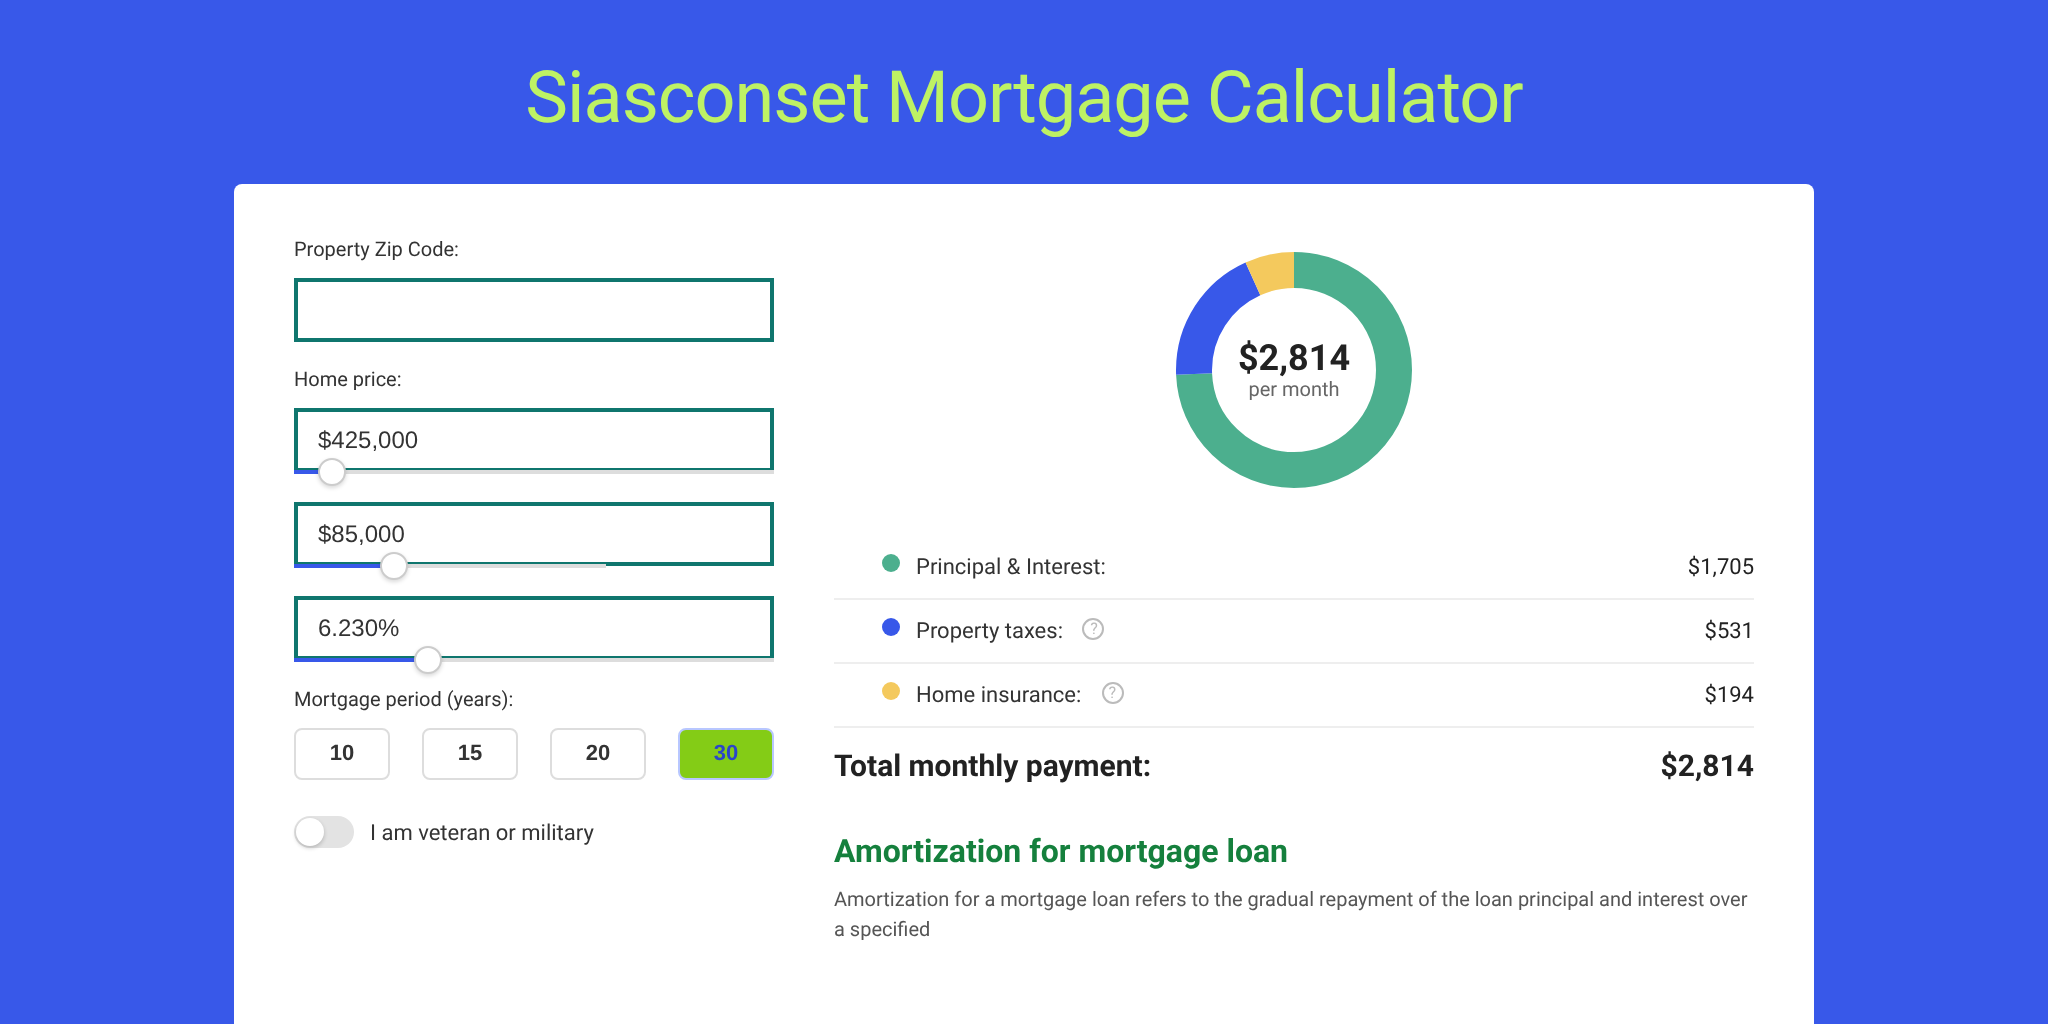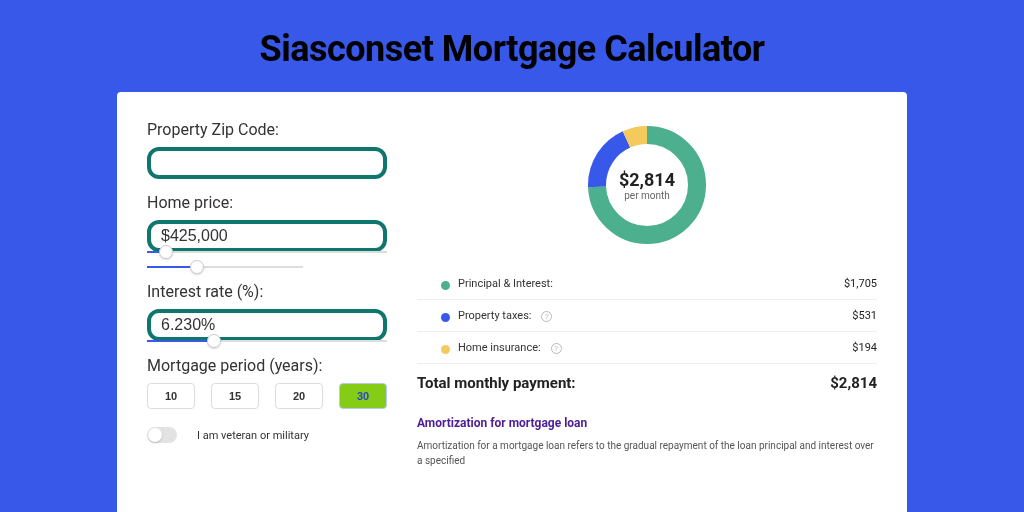--- a/index.html
+++ b/index.html
@@ -5,52 +5,52 @@
   * { box-sizing: border-box; margin: 0; padding: 0; }
   body {
     font-family: -apple-system, BlinkMacSystemFont, "Segoe UI", Roboto, Arial, sans-serif;
     background: #3858e9;
     width: 1024px;
     height: 512px;
     overflow: hidden;
     position: relative;
   }
   .page-title {
-    color: #000000;
+    color: #bef264;
     font-size: 36px;
-    font-weight: 700;
+    font-weight: 400;
     text-align: center;
     padding: 28px 0 22px;
     letter-spacing: -0.5px;
   }
   .card {
     background: #fff;
     margin: 0 auto;
     width: 790px;
     border-radius: 4px 4px 0 0;
     padding: 28px 30px 0;
     display: flex;
     gap: 30px;
     height: 420px;
   }
   .left { width: 240px; flex-shrink: 0; }
   .right { flex: 1; min-width: 0; }
   .field-label {
-    font-size: 16px;
+    font-size: 10px;
     color: #333;
     margin-bottom: 8px;
     display: block;
   }
   .text-input {
     width: 100%;
     height: 32px;
-    border: 4px solid #0f766e;
-    border-radius: 12px;
+    border: 2px solid #0f766e;
+    border-radius: 0;
     padding: 0 10px;
-    font-size: 16px;
+    font-size: 12px;
     color: #333;
   }
   .field-group { margin-bottom: 14px; }
   .slider-track {
     position: relative;
     height: 2px;
     background: #ddd;
     margin-top: -1px;
   }
   .slider-fill {
@@ -83,21 +83,21 @@
     font-size: 11px;
     font-weight: 600;
     color: #333;
     cursor: pointer;
   }
   .period-btn.active {
     background: #84cc16;
     border-color: #b8c7ff;
     color: #2a46c9;
   }
-  .toggle-row { display: flex; align-items: center; gap: 20px; margin-top: 18px; }
+  .toggle-row { display: flex; align-items: center; gap: 8px; margin-top: 18px; }
   .toggle {
     width: 30px; height: 16px;
     background: #e3e3e3;
     border-radius: 8px;
     position: relative;
   }
   .toggle::after {
     content: "";
     position: absolute;
     left: 1px; top: 1px;
@@ -131,21 +131,21 @@
   .donut-sub { font-size: 10px; color: #666; }
   .legend-row {
     display: flex;
     align-items: center;
     justify-content: space-between;
     padding: 9px 0;
     border-top: 1px solid #eee;
     font-size: 11px;
   }
   .legend-row:first-of-type { border-top: none; }
-  .legend-left { display: flex; align-items: flex-end; gap: 8px; color: #333; padding-left: 24px; }
+  .legend-left { display: flex; align-items: flex-start; gap: 8px; color: #333; padding-left: 24px; }
   .legend-dot { width: 9px; height: 9px; border-radius: 50%; }
   .legend-val { color: #222; font-weight: 400; }
   .total-row {
     display: flex;
     justify-content: space-between;
     padding: 10px 0 14px;
     border-top: 1px solid #eee;
     font-size: 15px;
     font-weight: 700;
     color: #222;
@@ -155,23 +155,23 @@
     border: 1px solid #bbb;
     border-radius: 50%;
     display: inline-flex;
     align-items: center;
     justify-content: center;
     font-size: 8px;
     color: #bbb;
     margin-left: 2px;
   }
   .amort-title {
-    font-size: 12px;
+    font-size: 16px;
     font-weight: 700;
-    color: #4c1d95;
+    color: #15803d;
     margin: 10px 0 8px;
   }
   .amort-text {
     font-size: 10px;
     color: #555;
     line-height: 1.5;
   }
 </style>
 </head>
 <body>
@@ -190,29 +190,29 @@
       <label class="field-label">Home price:</label>
       <input class="text-input" value="$425,000" style="">
       <div class="slider-track">
         <div class="slider-fill" style="width:8%"></div>
         <div class="slider-thumb" style="left:8%"></div>
       </div>
     </div>
 
     <div class="field-group">
       <div class="row-inputs">
+        <input class="text-input" value="$85,000" style="">
       </div>
       <div class="slider-track" style="width:65%">
         <div class="slider-fill" style="width:32%"></div>
         <div class="slider-thumb" style="left:32%"></div>
       </div>
     </div>
 
     <div class="field-group">
-      <label class="field-label">Interest rate (%):</label>
       <input class="text-input" value="6.230%" style="">
       <div class="slider-track">
         <div class="slider-fill" style="width:28%"></div>
         <div class="slider-thumb" style="left:28%"></div>
       </div>
     </div>
 
     <div class="field-group">
       <label class="field-label">Mortgage period (years):</label>
       <div class="period-buttons" id="period-buttons">

